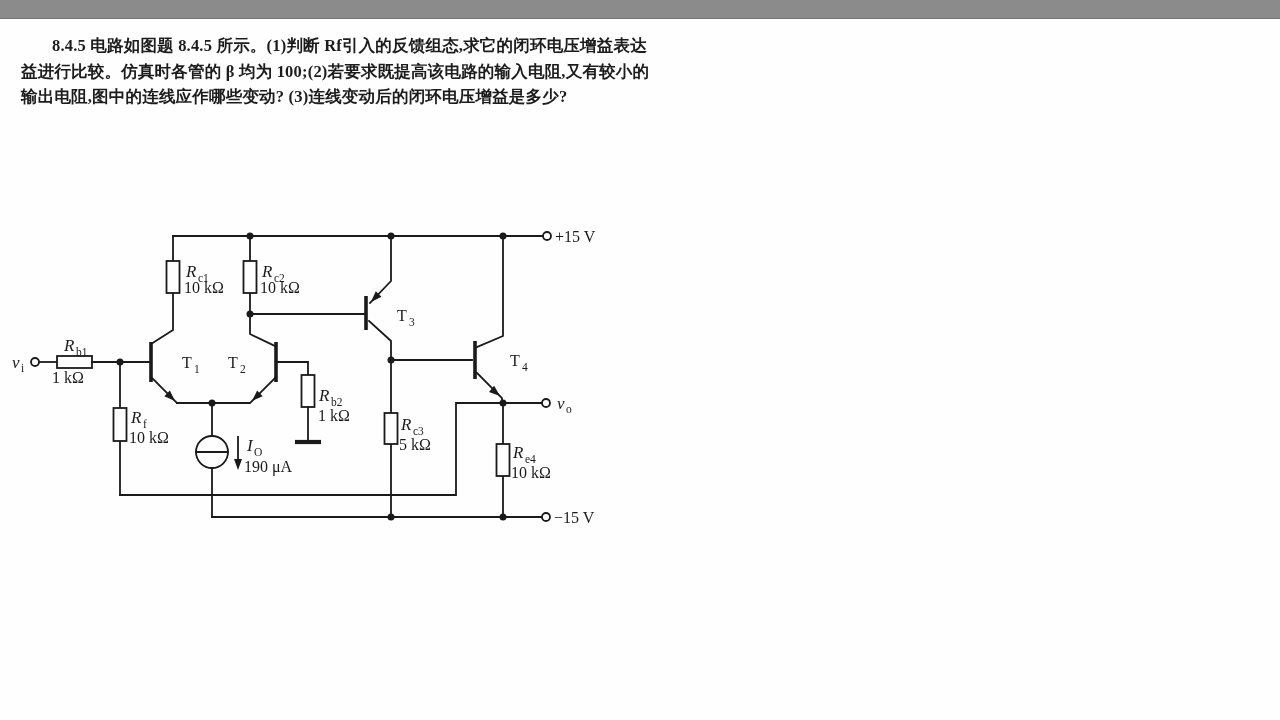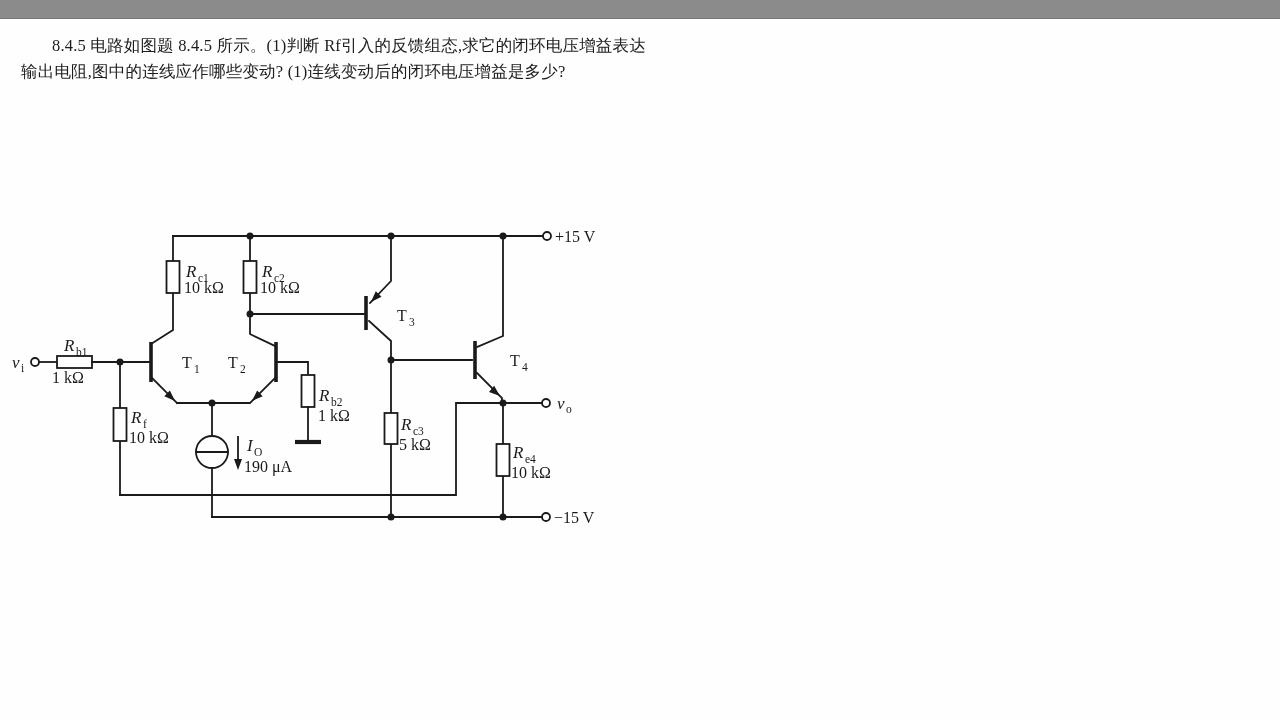--- a/index.html
+++ b/index.html
@@ -1,21 +1,21 @@
 <!DOCTYPE html>
 <html><head>
 <meta charset="utf-8">
 <style>
   html,body{margin:0;padding:0;background:#ffffff;}
   #page{position:relative;width:1280px;height:720px;background:#fefefe;overflow:hidden;
         font-family:"Liberation Serif","DejaVu Serif",serif;color:#1c1c1c;}
   #topbar{position:absolute;left:0;top:0;width:1280px;height:18px;background:#8b8b8b;
           border-bottom:1px solid #787878;}
   #problem{position:absolute;left:21px;top:33px;width:672px;font-size:16.5px;
-           line-height:25.6px;letter-spacing:0.2px;font-weight:400;}
+           line-height:25.6px;letter-spacing:0.2px;font-weight:700;}
   #problem p{margin:0;padding:0;}
   #problem p.first{text-indent:31px;}
   svg{position:absolute;left:0;top:210px;}
   .wire{stroke:#1a1a1a;stroke-width:1.8;fill:none;stroke-linecap:square;}
   .bar{stroke:#1a1a1a;stroke-width:3.6;fill:none;}
   .box{stroke:#1a1a1a;stroke-width:1.8;fill:#fefefe;}
   .dot{fill:#1a1a1a;stroke:none;}
   .term{stroke:#1a1a1a;stroke-width:1.8;fill:#fefefe;}
   .arrow{fill:#1a1a1a;stroke:none;}
   .sym{font-family:"Liberation Serif",serif;font-style:italic;font-size:17px;fill:#1a1a1a;}
@@ -25,21 +25,22 @@
   .rail{font-family:"Liberation Serif",serif;font-size:16px;fill:#1a1a1a;}
 </style>
 </head>
 <body>
 
 <div id="page">
   <div id="topbar"></div>
 
   <div id="problem">
     <p class="first">8.4.5  电路如图题 8.4.5 所示。(1)判断 Rf引入的反馈组态,求它的闭环电压增益表达</p>
-    <p>输出电阻,图中的连线应作哪些变动? (1)连线变动后的闭环电压增益是多少?</p>
+    <p>益进行比较。仿真时各管的 β 均为 100;(2)若要求既提高该电路的输入电阻,又有较小的</p>
+    <p>输出电阻,图中的连线应作哪些变动? (3)连线变动后的闭环电压增益是多少?</p>
   </div>
 
   <svg width="640" height="340" viewBox="0 210 640 340">
 
     <g>
       <path class="wire" d="M173,236 H543"></path>
       <circle class="term" cx="547" cy="236" r="4"></circle>
     </g>
     <g>
       <path class="wire" d="M212,517 H541"></path>

